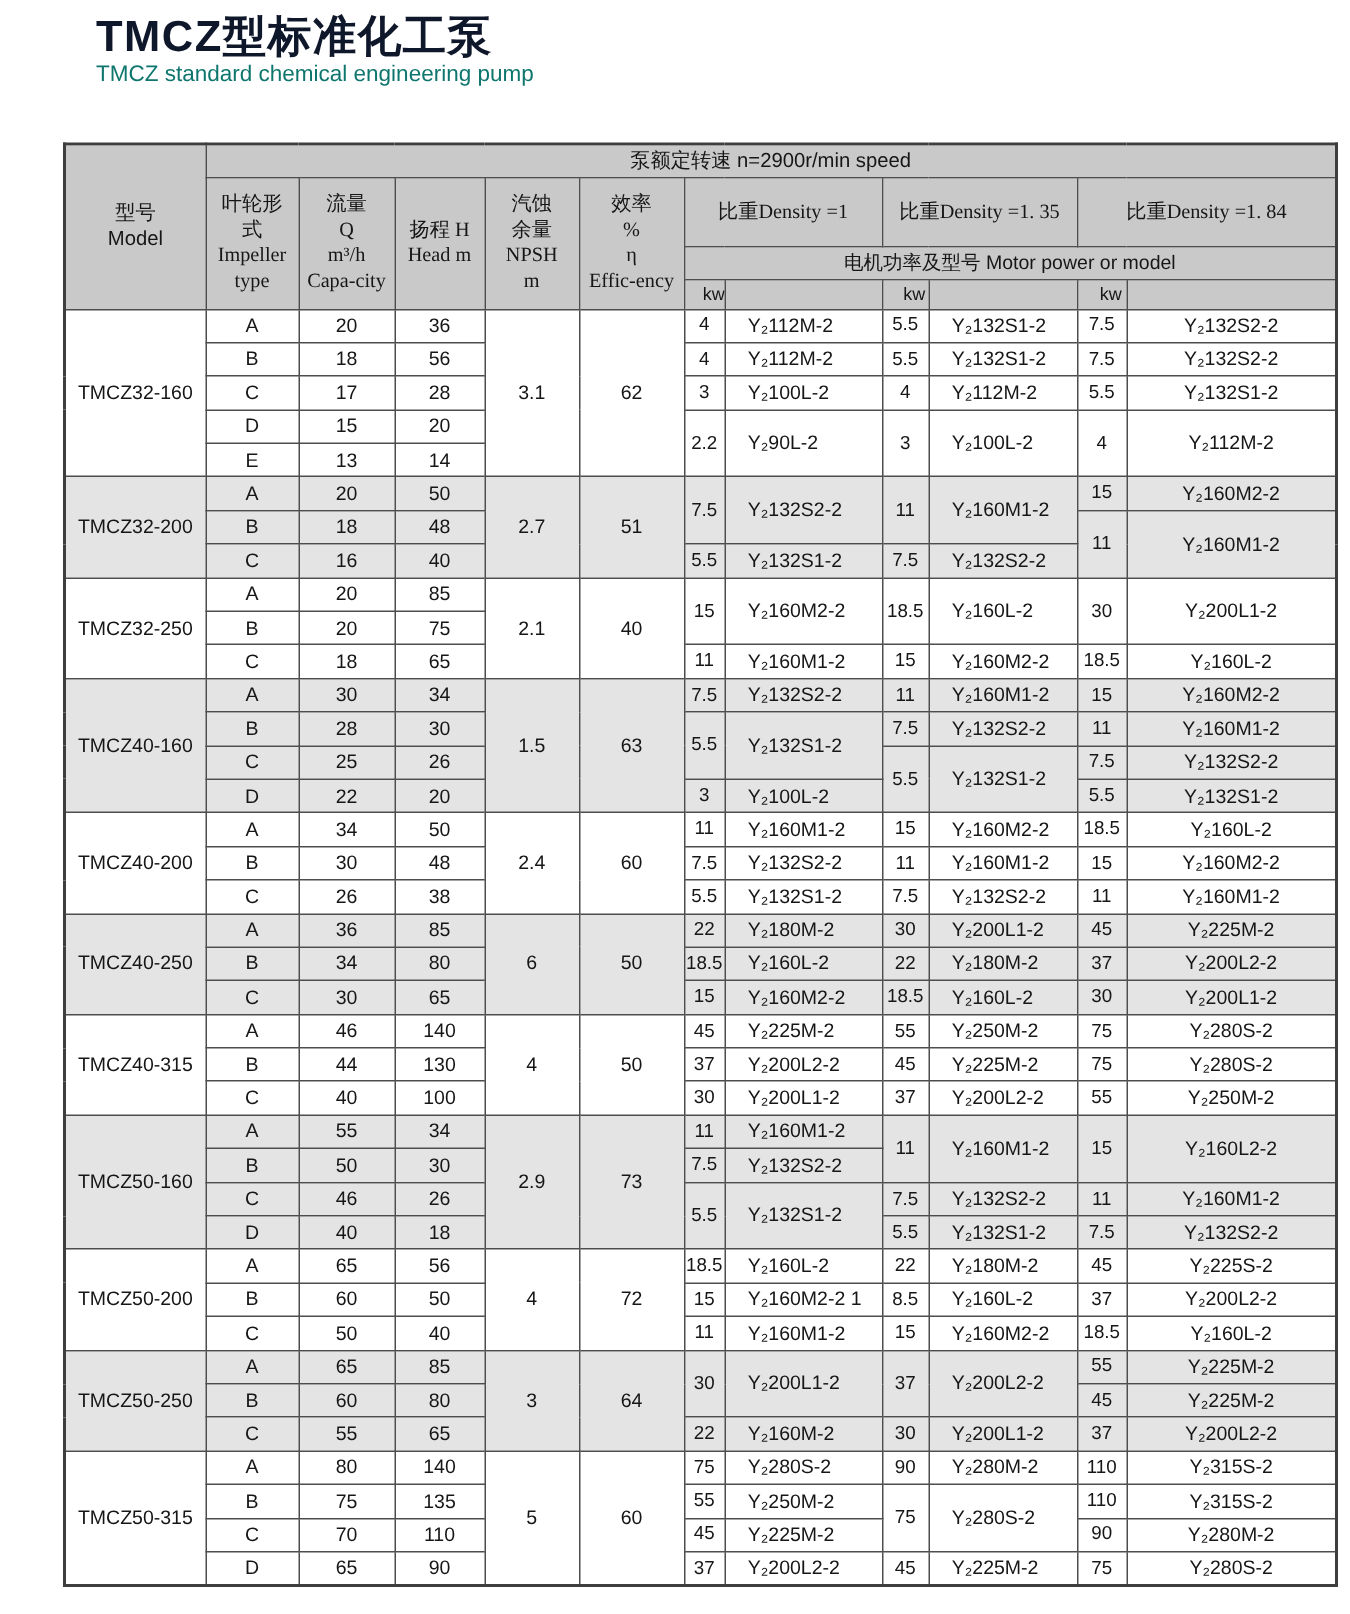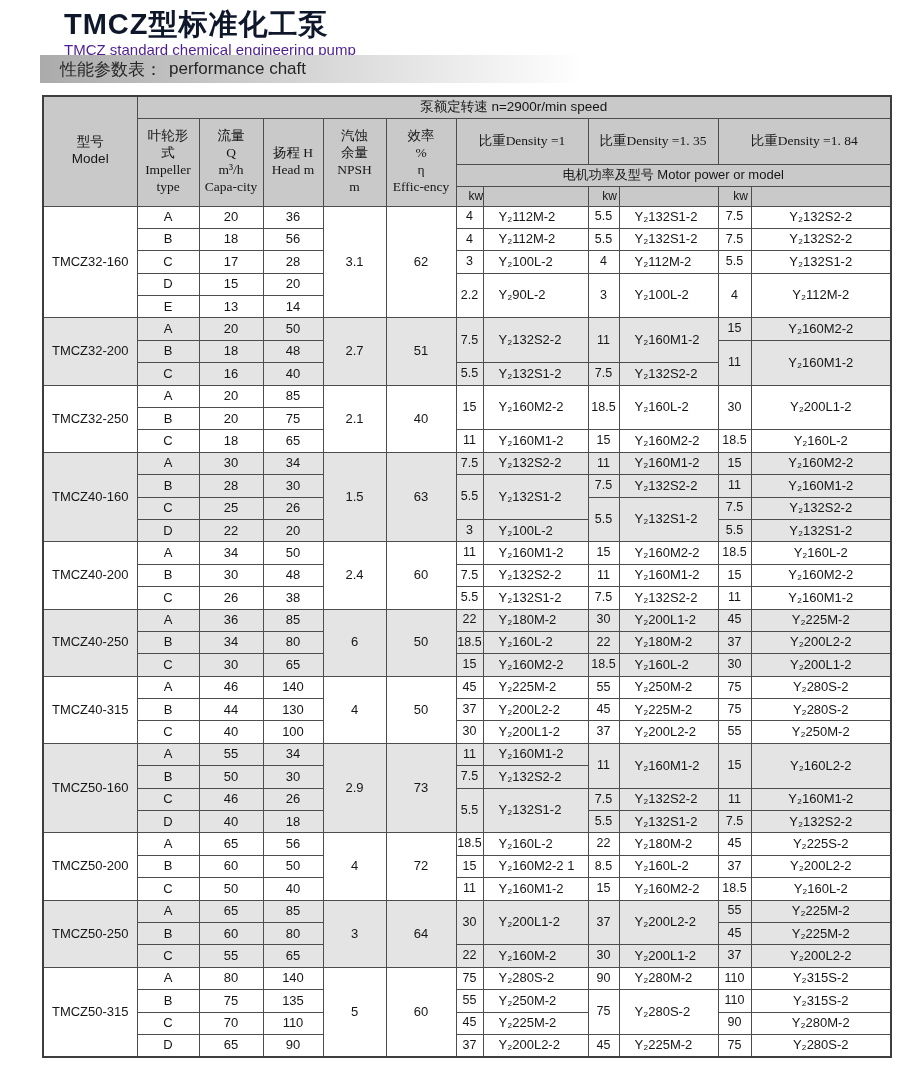--- a/index.html
+++ b/index.html
@@ -9,21 +9,21 @@
     color:var(--text,#1d1d1d);
   }
   .page { position:relative; width:900px; height:1076px; overflow:hidden; }
 
   .title-zh {
     position:absolute; left:64px; top:5px;
     font-size:29px; font-weight:bold; color:#0f172a; letter-spacing:1px;
   }
   .title-en {
     position:absolute; left:64px; top:41px;
-    font-size:15px; color:#4c1d95;
+    font-size:15px; color:#0f766e;
   }
   .section-bar {
     position:absolute; left:40px; top:55px; width:850px; height:28px;
     background:linear-gradient(to right, var(--bar-from,#ababab), #d6d6d6 32%, #ffffff 64%);
     display:flex; align-items:center; padding-left:20px; box-sizing:border-box;
     font-size:17px; color:#262626;
   }
   .section-bar .bar-en { margin-left:7px; }
 
   table.perf {
@@ -55,24 +55,20 @@
   .perf td.kw { font-size:12.5px; }
 </style>
 </head>
 <body>
 
 <div class="page">
 
   <div class="title-zh">TMCZ型标准化工泵</div>
   <div class="title-en">TMCZ standard chemical engineering pump</div>
 
-  <div class="section-bar">
-    <span class="bar-zh">性能参数表：</span>
-    <span class="bar-en">performance chaft</span>
-  </div>
 
   <table class="perf">
     <colgroup>
       <col style="width:94px">
         <col style="width:62px">
         <col style="width:64px">
       <col style="width:60px">
         <col style="width:63px">
         <col style="width:70px">
       <col style="width:27px">

